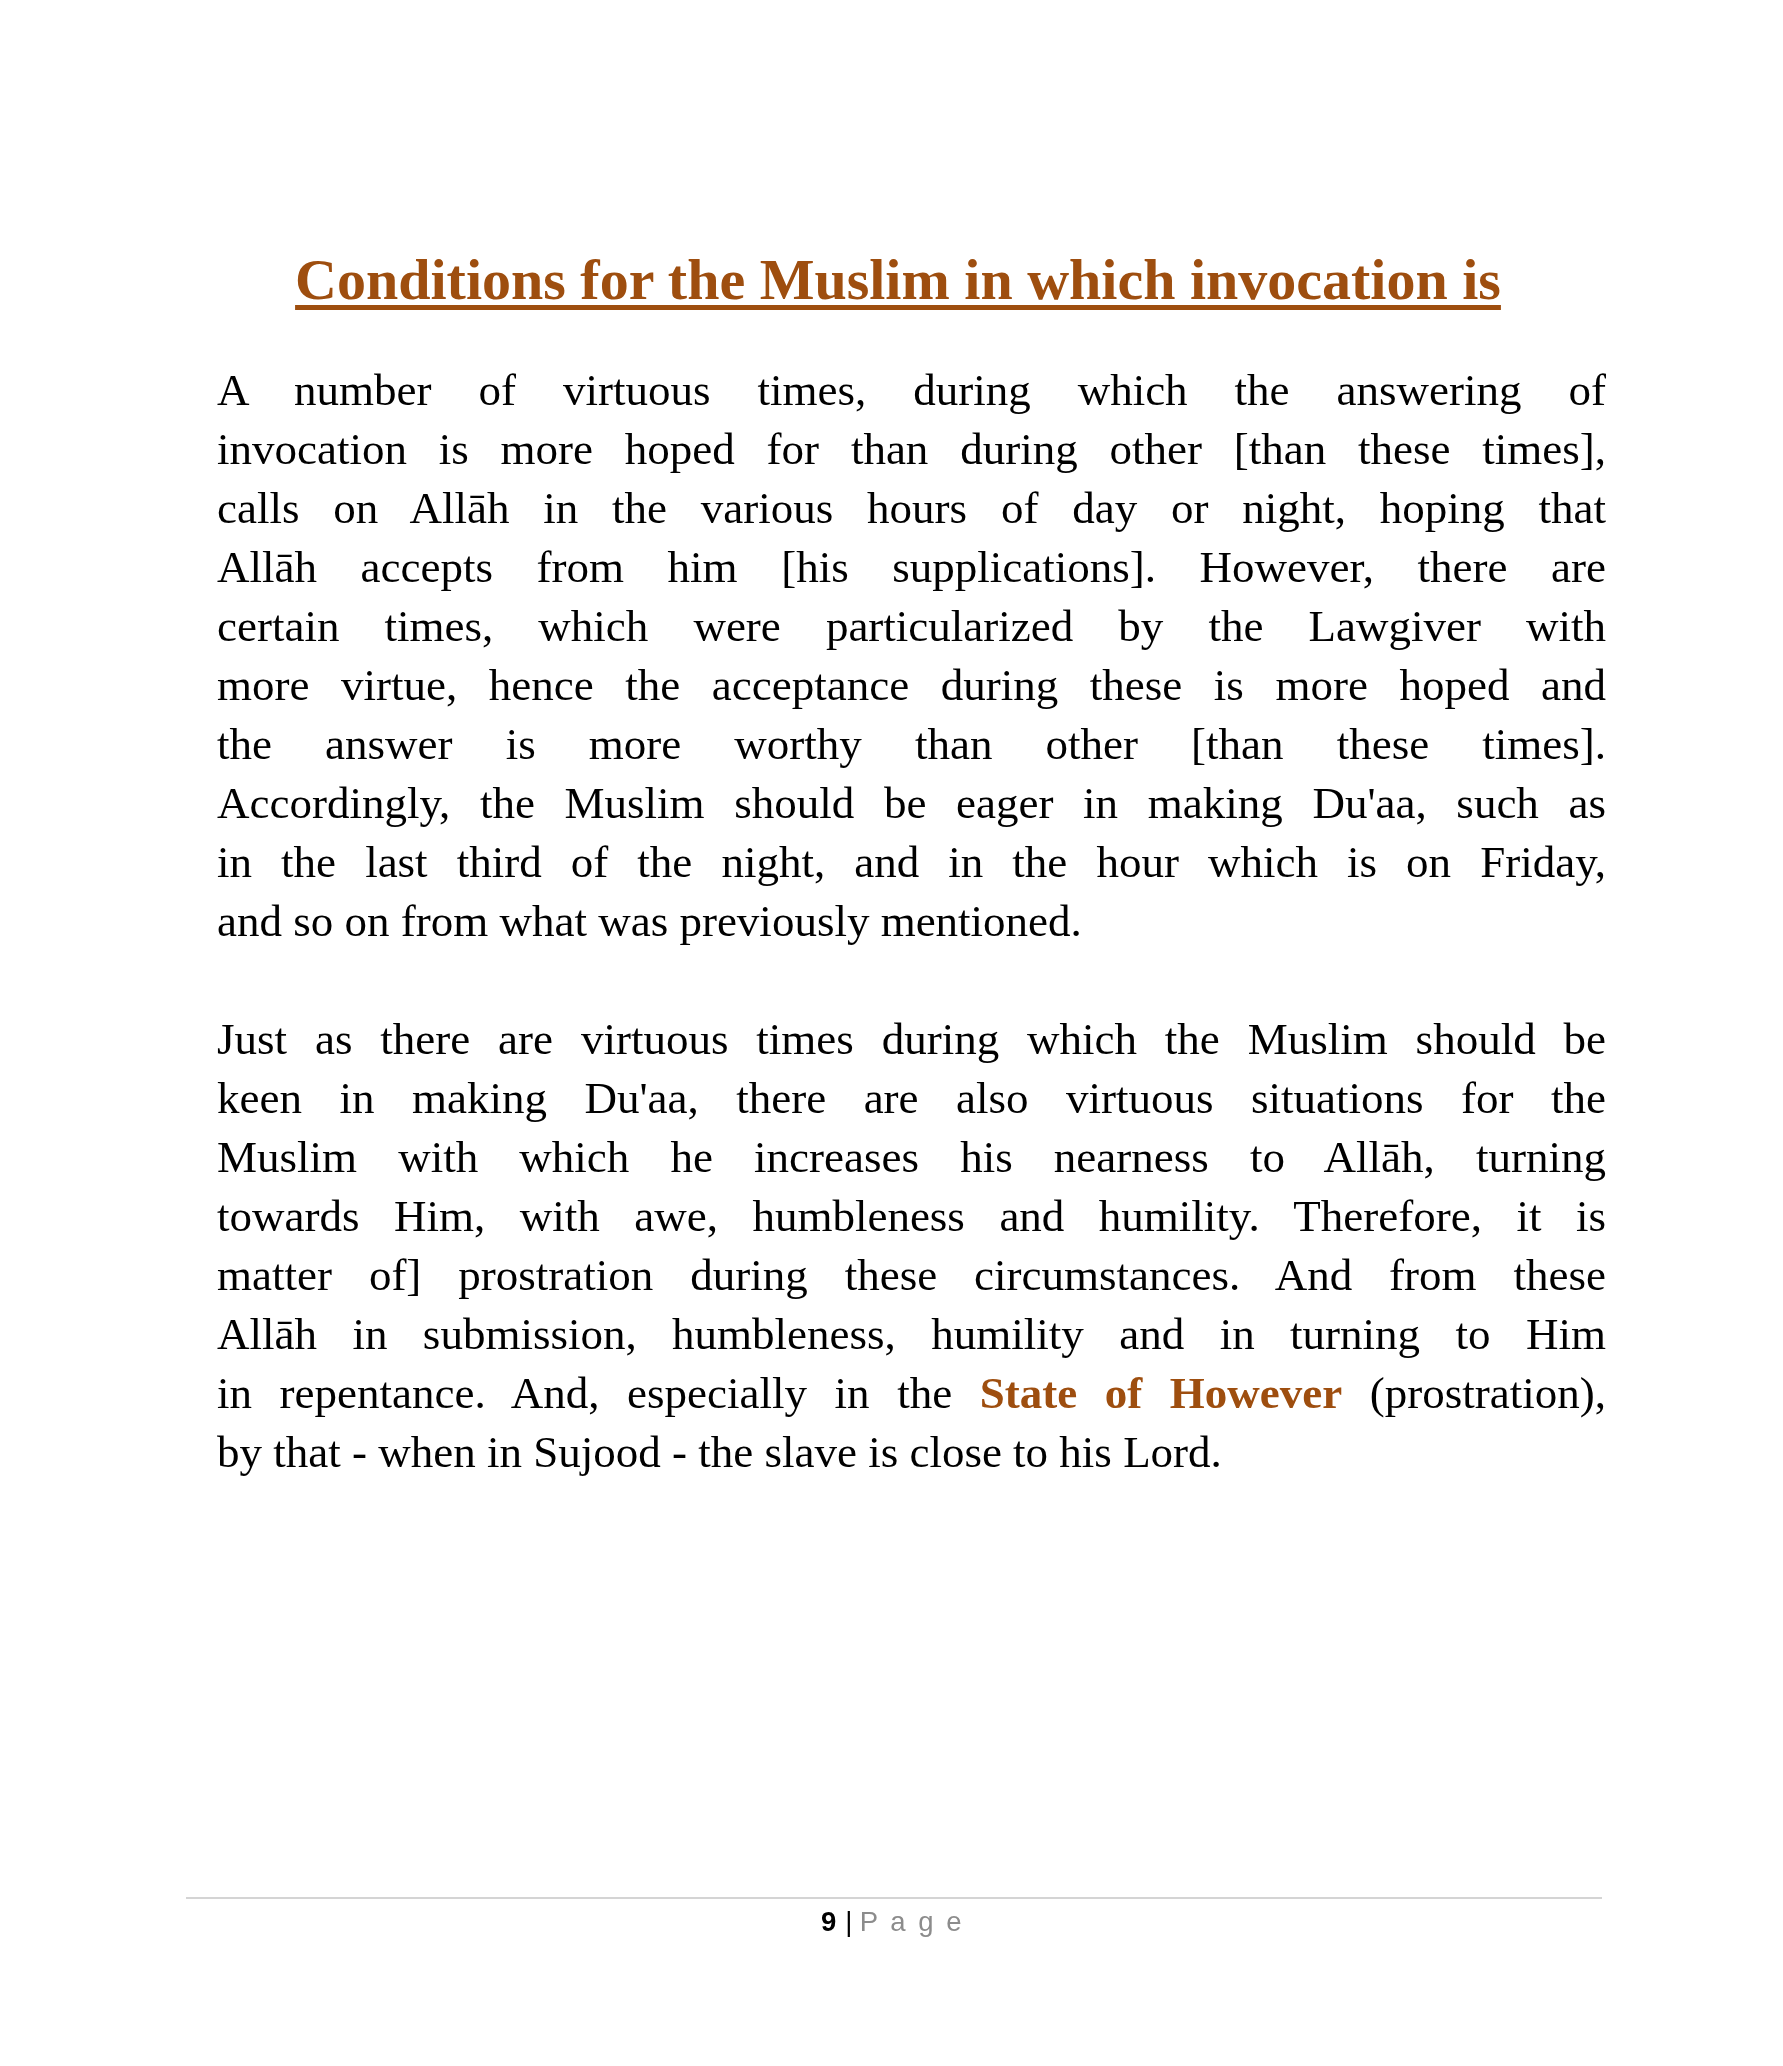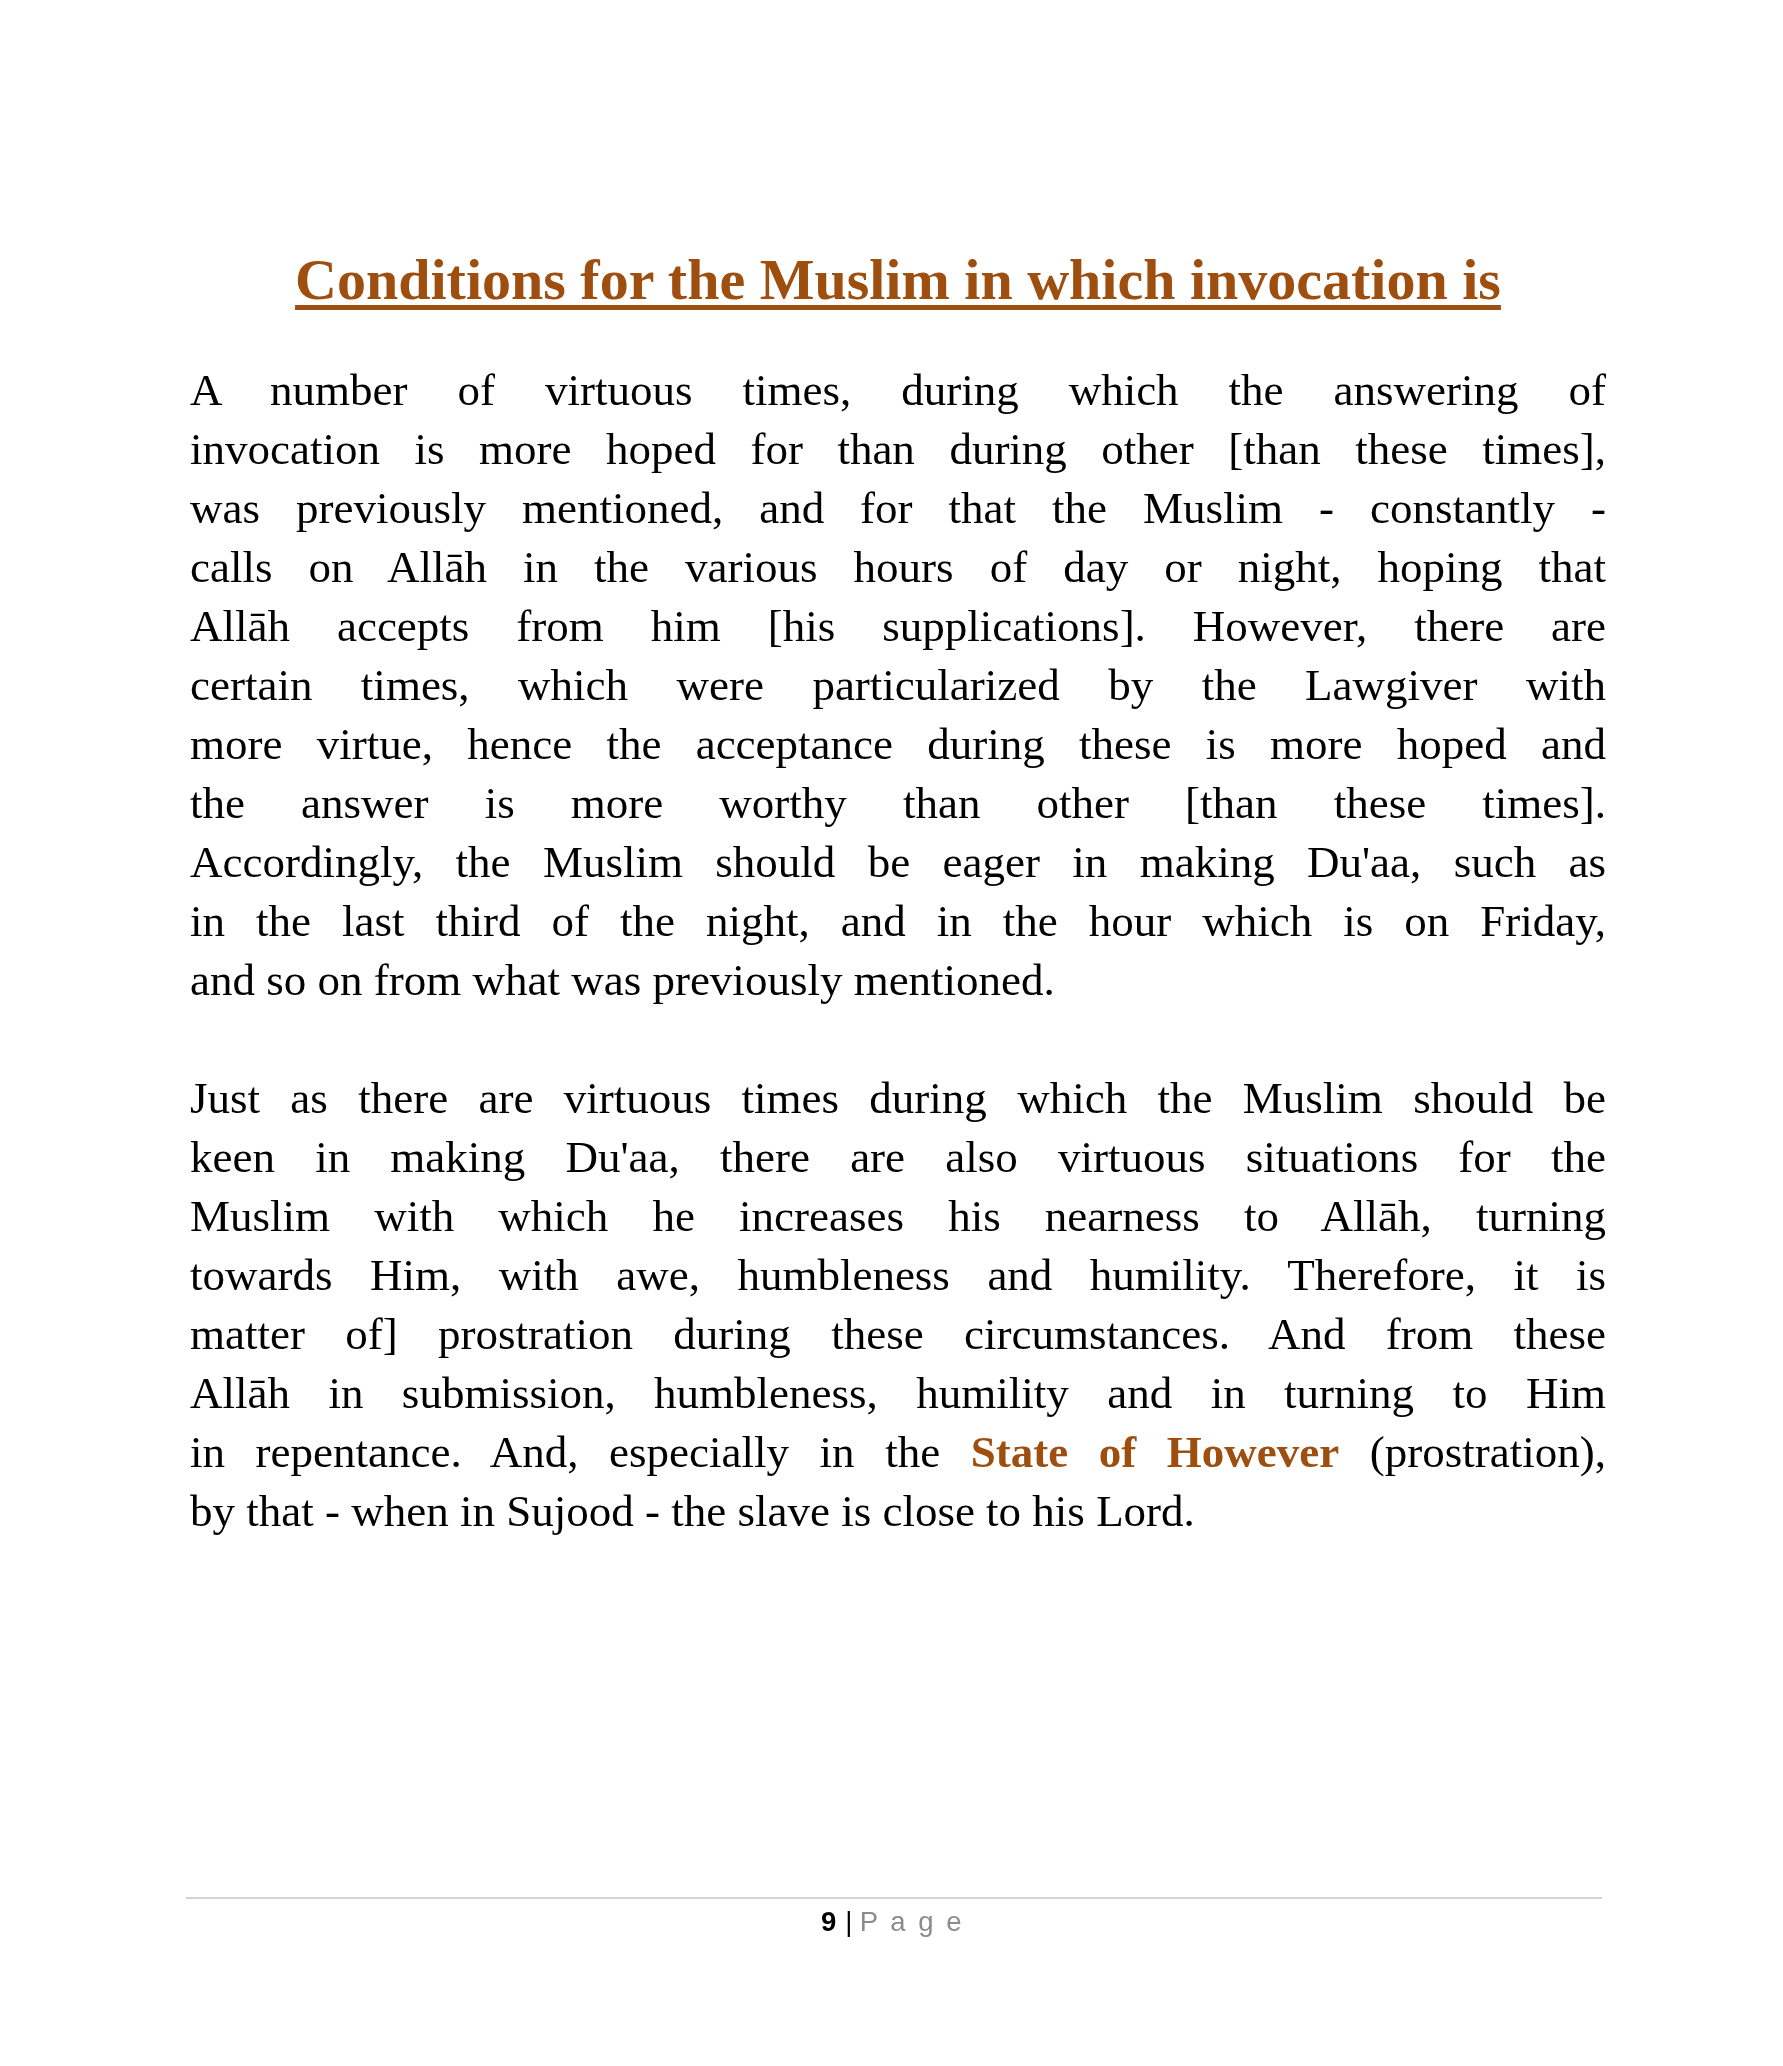--- a/index.html
+++ b/index.html
@@ -43,20 +43,21 @@
   }
   .paragraph{
     margin:0 0 59px 0;
   }
   .paragraph:last-child{margin-bottom:0;}
   .text-line{
     line-height:59px;
     text-align:justify;
     text-align-last:justify;
     white-space:normal;
+    margin-left:27px;
   }
   .text-line.last{
     text-align-last:left;
   }
   .accent-text{
     color:var(--accent);
     font-weight:bold;
   }
   .footer-rule{
     position:absolute;
@@ -91,21 +92,20 @@
     <div class="doc-title">
       <div>
         <span class="underlined">Conditions for the Muslim in which invocation is</span>
       </div>
     </div>
 
     <div class="body-copy">
       <div class="paragraph">
           <div class="text-line"><span>A number of virtuous times, during which the answering of</span></div>
           <div class="text-line"><span>invocation is more hoped for than during other [than these times],</span></div>
-          <div class="text-line"><span>was previously mentioned, and for that the Muslim - constantly -</span></div>
           <div class="text-line"><span>calls on Allāh in the various hours of day or night, hoping that</span></div>
           <div class="text-line"><span>Allāh accepts from him [his supplications]. However, there are</span></div>
           <div class="text-line"><span>certain times, which were particularized by the Lawgiver with</span></div>
           <div class="text-line"><span>more virtue, hence the acceptance during these is more hoped and</span></div>
           <div class="text-line"><span>the answer is more worthy than other [than these times].</span></div>
           <div class="text-line"><span>Accordingly, the Muslim should be eager in making Du'aa, such as</span></div>
           <div class="text-line"><span>in the last third of the night, and in the hour which is on Friday,</span></div>
           <div class="text-line last"><span>and so on from what was previously mentioned.</span></div>
         </div>
       <div class="paragraph">

